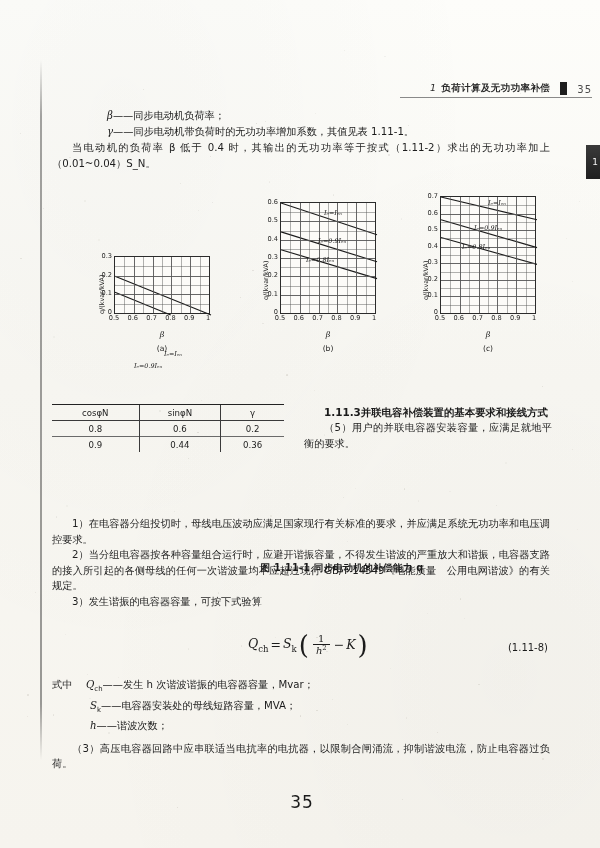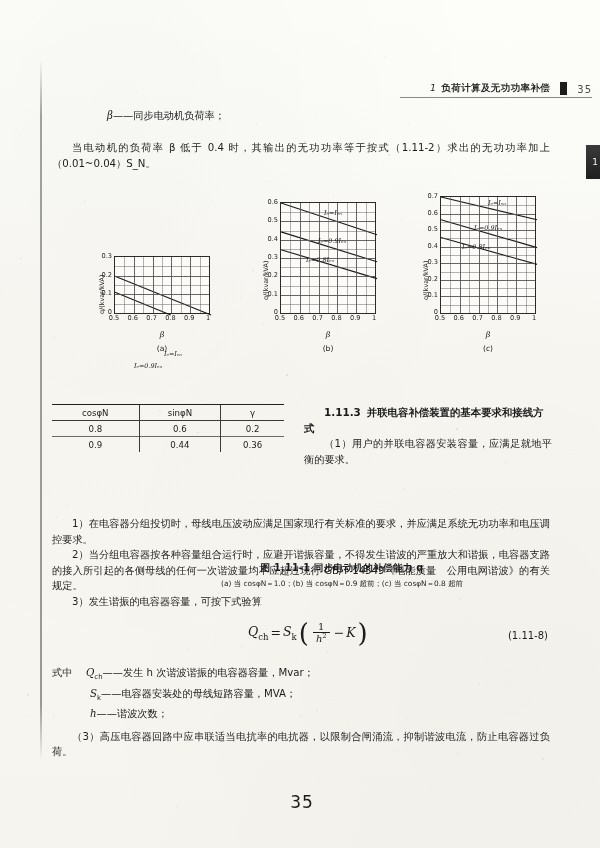--- a/index.html
+++ b/index.html
@@ -86,26 +86,26 @@
   table.gamma td,table.gamma th{
     text-align:center;padding:2.5px 0;font-weight:400;
     border-left:1px solid #3a3a3a;
   }
   table.gamma tr:first-child th{border-top:1.4px solid #222;border-bottom:1px solid #3a3a3a;}
   table.gamma tr.last td{border-bottom:1.4px solid #222;}
   table.gamma td:first-child,table.gamma th:first-child{border-left:none;}
   table.gamma tbody tr td{border-top:.8px solid #6a6a6a;}
 
   .rh{font-size:10.4px;font-weight:700;line-height:16px;text-indent:20px;}
-  .rh .no{margin-right:6px;}
+  .rh .no{}
 
   .lower{position:absolute;left:0;top:516px;width:498px;}
   .lower .p{margin-bottom:0;}
 
-  .eq{position:relative;margin:12px 0 10px 0;height:34px;}
+  .eq{position:relative;margin:24px 0 10px 0;height:34px;}
   .eq-body{position:absolute;left:196px;top:0;font-family:"DejaVu Serif","Liberation Serif",serif;font-size:12.5px;display:flex;align-items:center;gap:2px;}
   .frac{display:inline-flex;flex-direction:column;align-items:center;justify-content:center;vertical-align:middle;font-size:10px;line-height:1.1;margin:0 2px;}
   .frac .nm{padding:0 3px;}
   .frac .dn{border-top:1px solid #1b1b1b;padding:0 3px;}
   .paren{font-size:26px;line-height:0.78;font-weight:300;}
   .eq-no{position:absolute;right:2px;top:9px;font-size:10px;}
 
   .whereblk{margin-top:2px;}
   .whereline{font-size:10.2px;line-height:16.5px;}
   .whereline .lead{display:inline-block;width:34px;}
@@ -134,20 +134,23 @@
     <div class="runhead-rule"></div>
   </div>
 
   <div class="thumb">
     <span>1</span>
   </div>
 
   <div class="defs">
     <div class="defline">
       <i class="v">β</i><span>——同步电动机负荷率；</span>
+    </div>
+    <div class="defline">
+      <i class="v">γ</i><span>——同步电动机带负荷时的无功功率增加系数，其值见表 1.11-1。</span>
     </div>
   </div>
 
   <div class="para-a">
     <div class="p ind1">当电动机的负荷率 β 低于 0.4 时，其输出的无功功率等于按式（1.11-2）求出的无功功率加上（0.01~0.04）S_N。</div>
   </div>
 
   <div class="figwrap">
     <div class="charts">
 
@@ -287,21 +290,20 @@
           <div class="ticky" style="left: -16px; width: 14px; top: 49.7143px;">0.4</div>
           <div class="ticky" style="left: -16px; width: 14px; top: 33.1429px;">0.5</div>
           <div class="ticky" style="left: -16px; width: 14px; top: 16.5714px;">0.6</div>
           <div class="ticky" style="left: -16px; width: 14px; top: 0px;">0.7</div>
         </div>
 
     </div>
 
     <div class="figcap">
       <div class="figcap-main">图 1.11-1   同步电动机的补偿能力 q</div>
-      <div class="figcap-sub">(a) 当 cosφN＝1.0；(b) 当 cosφN＝0.9 超前；(c) 当 cosφN＝0.8 超前</div>
     </div>
   </div>
 
   <div class="cols">
 
     <div class="colL">
       <table class="gamma">
         <thead>
           <tr>
             <th>cosφN</th>
@@ -321,21 +323,21 @@
             <td>0.36</td>
           </tr>
         </tbody>
       </table>
     </div>
 
     <div class="colR">
       <div class="rh">
         <span class="no">1.11.3</span><span>并联电容补偿装置的基本要求和接线方式</span>
       </div>
-      <div class="p ind1">（1）用户的并联电容器安装容量，应满足就地平衡的要求。</div>
+      <div class="p ind1">（5）用户的并联电容器安装容量，应满足就地平衡的要求。</div>
     </div>
 
   </div>
 
   <div class="lower">
     <div class="p ind1">1）在电容器分组投切时，母线电压波动应满足国家现行有关标准的要求，并应满足系统无功功率和电压调控要求。</div>
     <div class="p ind1">2）当分组电容器按各种容量组合运行时，应避开谐振容量，不得发生谐波的严重放大和谐振，电容器支路的接入所引起的各侧母线的任何一次谐波量均不应超过现行 GB/T 14549《电能质量　公用电网谐波》的有关规定。</div>
     <div class="p ind1">3）发生谐振的电容器容量，可按下式验算</div>
 
     <div class="eq">

